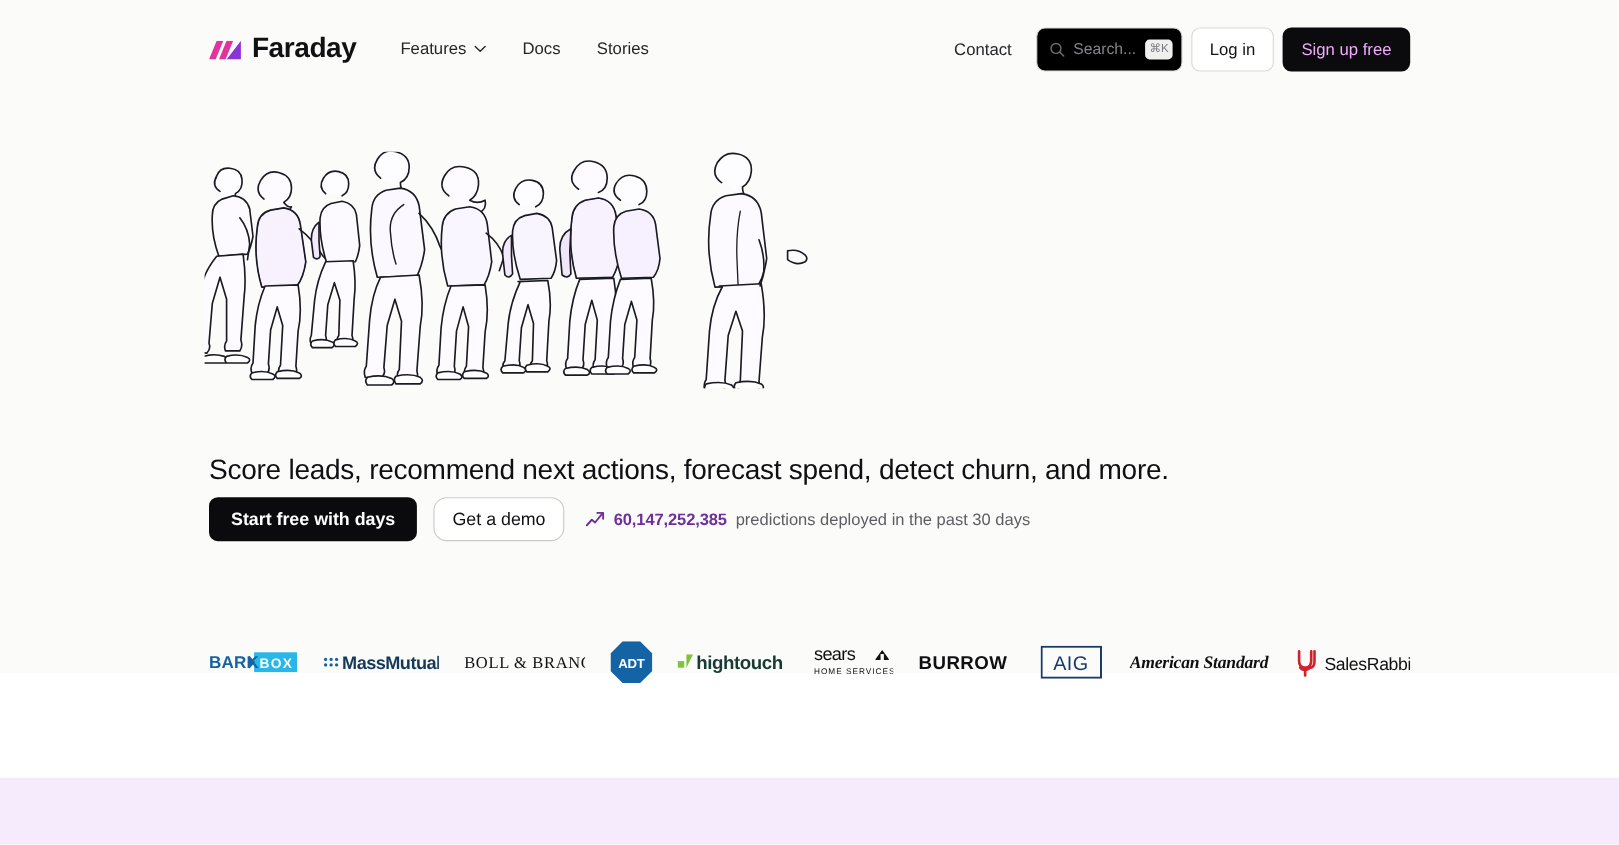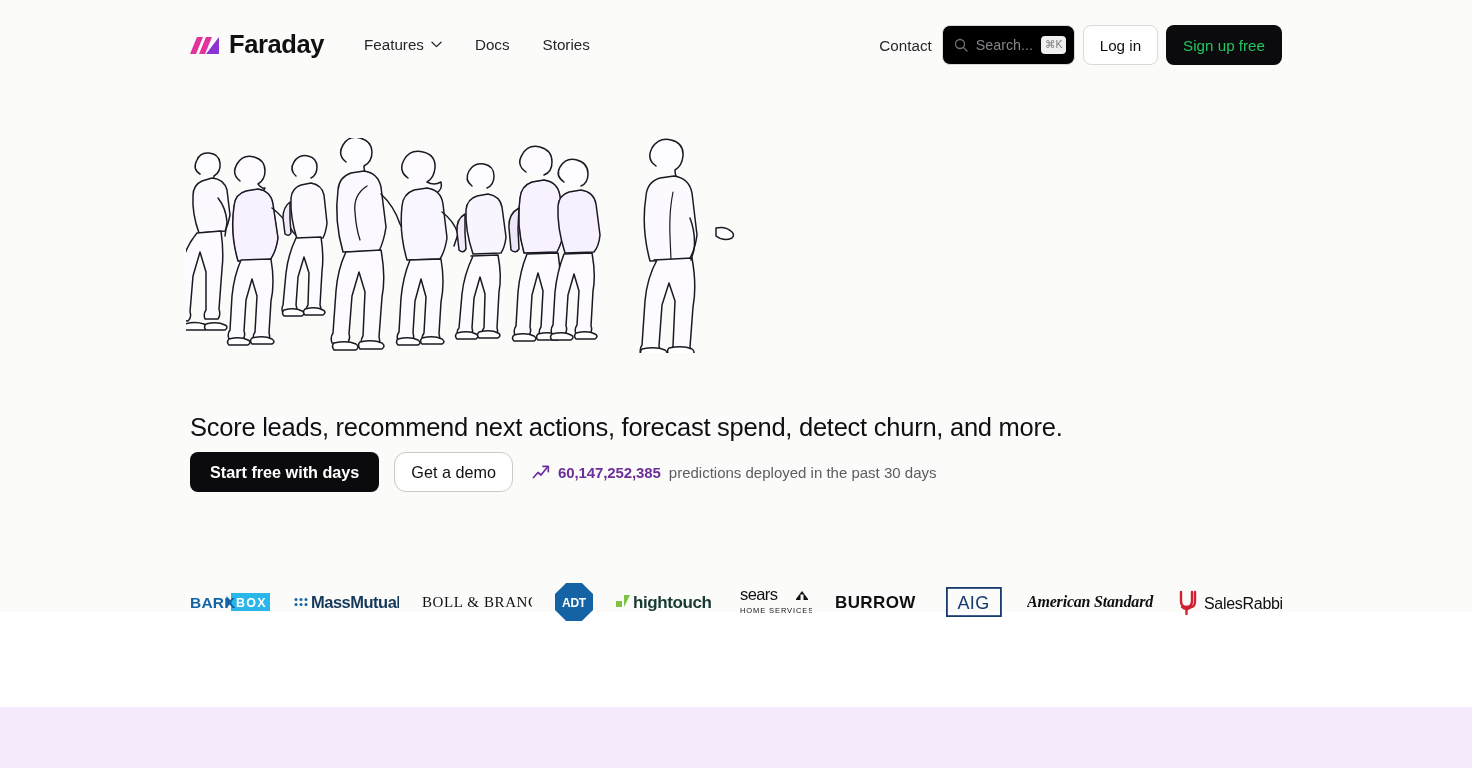--- a/index.html
+++ b/index.html
@@ -86,21 +86,21 @@
     margin-left: auto;
     display: flex;
     align-items: center;
     gap: 0;
   }
 
   .contact-link {
     font-size: 15.2px;
     color: #25252b;
     text-decoration: none;
-    margin-right: 10px;
+    margin-right: 22px;
     white-space: nowrap;
     cursor: pointer;
   }
 
   .search-box {
     width: 133px;
     height: 40px;
     border: 1px solid #d9d9d6;
     border-radius: 8px;
     background: #000000;
@@ -142,21 +142,21 @@
     margin-right: 8px;
     cursor: pointer;
     white-space: nowrap;
   }
 
   .btn-signup {
     height: 40px;
     border: none;
     border-radius: 8px;
     background: #0b0b0d;
-    color: #22c55e;
+    color: #f0abfc;
     font-family: inherit;
     font-size: 15.2px;
     padding: 0 17px;
     cursor: pointer;
     white-space: nowrap;
   }
 
   
   .hero {
     position: absolute;

